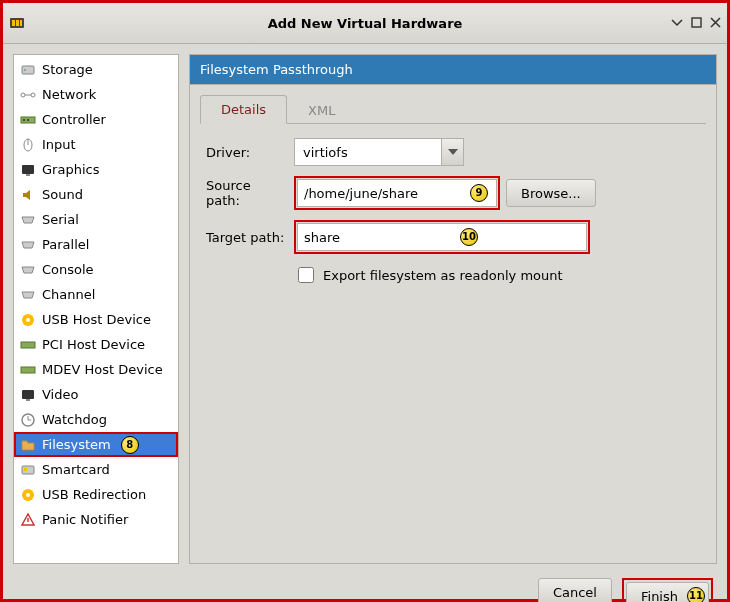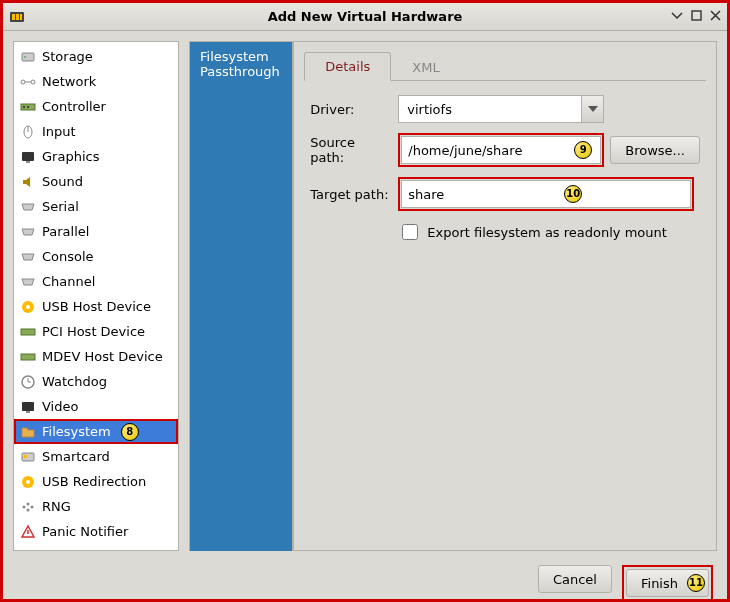--- a/index.html
+++ b/index.html
@@ -13,21 +13,21 @@
     overflow: hidden;
   }
   .outer-frame {
     border: 3px solid #cc0000;
     width: 730px;
     height: 602px;
     position: relative;
     background: #dcdad5;
   }
   .titlebar {
-    height: 28px;
+    height: 41px;
     background: linear-gradient(to bottom, #e8e6e1, #d8d6d1);
     border-bottom: 1px solid #b3b0aa;
     display: flex;
     align-items: center;
     padding: 0 6px;
     position: relative;
   }
   .titlebar-icon {
     width: 16px; height: 16px;
     margin-right: 6px;
@@ -98,21 +98,21 @@
     background: radial-gradient(circle at 30% 30%, #ffe87a, #e8c800);
     border: 1px solid #000;
     font-size: 10px;
     font-weight: bold;
     color: #000;
     line-height: 1;
   }
   .main {
     flex: 1;
     display: flex;
-    flex-direction: row;
+    flex-direction: column;
   }
   .panel-header {
     background: #2f7ab4;
     color: #fff;
     padding: 7px 10px;
     font-size: 13px;
     border: 1px solid #b3b0aa;
     border-bottom: none;
   }
   .panel-body {
@@ -152,21 +152,21 @@
     margin-bottom: 10px;
     gap: 6px;
   }
   .form-label {
     width: 82px;
     text-align: left;
     flex-shrink: 0;
   }
   .combo {
     display: flex;
-    width: 206px;
+    width: 170px;
     height: 28px;
     background: #fff;
     border: 1px solid #b3b0aa;
     align-items: center;
     padding: 0 8px;
     cursor: pointer;
     position: relative;
   }
   .combo-arrow {
     width: 22px;
@@ -386,36 +386,36 @@
           <span class="sb-icon">
             <svg width="16" height="16" viewBox="0 0 16 16">
               <rect x="1" y="5" width="14" height="6" fill="#8a5" stroke="#573"></rect>
             </svg>
           </span>
           <span class="sb-label">MDEV Host Device</span>
         </div>
         <div class="sidebar-item">
           <span class="sb-icon">
             <svg width="16" height="16" viewBox="0 0 16 16">
+              <rect x="2" y="3" width="12" height="9" rx="1" fill="#333"></rect>
+              <rect x="6" y="12" width="4" height="2" fill="#888"></rect>
+            </svg>
+          </span>
+          <span class="sb-label">Video</span>
+        </div>
+        <div class="sidebar-item">
+          <span class="sb-icon">
+            <svg width="16" height="16" viewBox="0 0 16 16">
               <circle cx="8" cy="8" r="6" fill="none" stroke="#888" stroke-width="1.5"></circle>
               <line x1="8" y1="8" x2="8" y2="4" stroke="#888"></line>
               <line x1="8" y1="8" x2="11" y2="8" stroke="#888"></line>
             </svg>
           </span>
           <span class="sb-label">Watchdog</span>
         </div>
-        <div class="sidebar-item">
-          <span class="sb-icon">
-            <svg width="16" height="16" viewBox="0 0 16 16">
-              <rect x="2" y="3" width="12" height="9" rx="1" fill="#333"></rect>
-              <rect x="6" y="12" width="4" height="2" fill="#888"></rect>
-            </svg>
-          </span>
-          <span class="sb-label">Video</span>
-        </div>
         <div class="sidebar-item selected highlighted">
           <span class="sb-icon">
             <svg width="16" height="16" viewBox="0 0 16 16">
               <path d="M2 4 L7 4 L8 6 L14 6 L14 13 L2 13 Z" fill="#e8b050" stroke="#b8893a"></path>
             </svg>
           </span>
           <span class="sb-label">Filesystem</span>
           <span class="callout" style="margin-left: 4px;">8</span>
         </div>
         <div class="sidebar-item">
@@ -428,31 +428,20 @@
           <span class="sb-label">Smartcard</span>
         </div>
         <div class="sidebar-item">
           <span class="sb-icon">
             <svg width="16" height="16" viewBox="0 0 16 16">
               <circle cx="8" cy="8" r="6" fill="#fb0"></circle>
               <circle cx="8" cy="8" r="2" fill="#fff"></circle>
             </svg>
           </span>
           <span class="sb-label">USB Redirection</span>
-        </div>
-        <div class="sidebar-item">
-          <span class="sb-icon">
-            <svg width="16" height="16" viewBox="0 0 16 16">
-              <circle cx="4" cy="8" r="1.5" fill="#888"></circle>
-              <circle cx="8" cy="5" r="1.5" fill="#888"></circle>
-              <circle cx="12" cy="8" r="1.5" fill="#888"></circle>
-              <circle cx="8" cy="11" r="1.5" fill="#888"></circle>
-            </svg>
-          </span>
-          <span class="sb-label">RNG</span>
         </div>
         <div class="sidebar-item">
           <span class="sb-icon">
             <svg width="16" height="16" viewBox="0 0 16 16">
               <path d="M8 2 L14 13 L2 13 Z" fill="none" stroke="#c33" stroke-width="1.5"></path>
               <line x1="8" y1="6" x2="8" y2="10" stroke="#c33" stroke-width="1.5"></line>
             </svg>
           </span>
           <span class="sb-label">Panic Notifier</span>
         </div>

